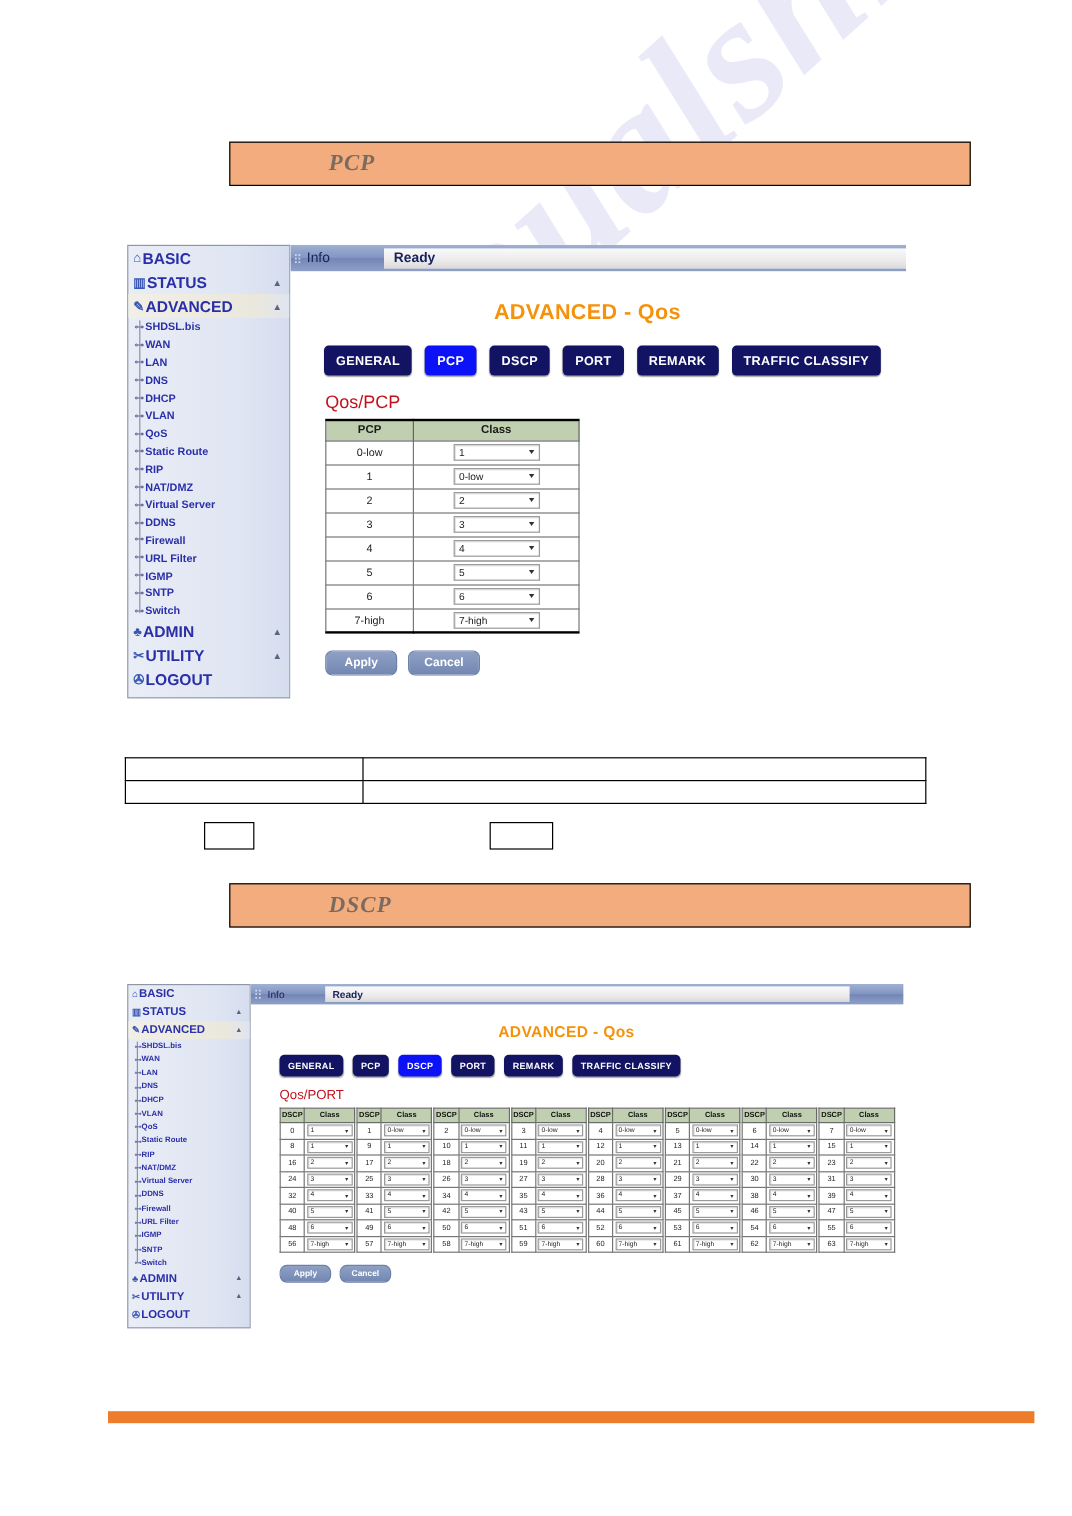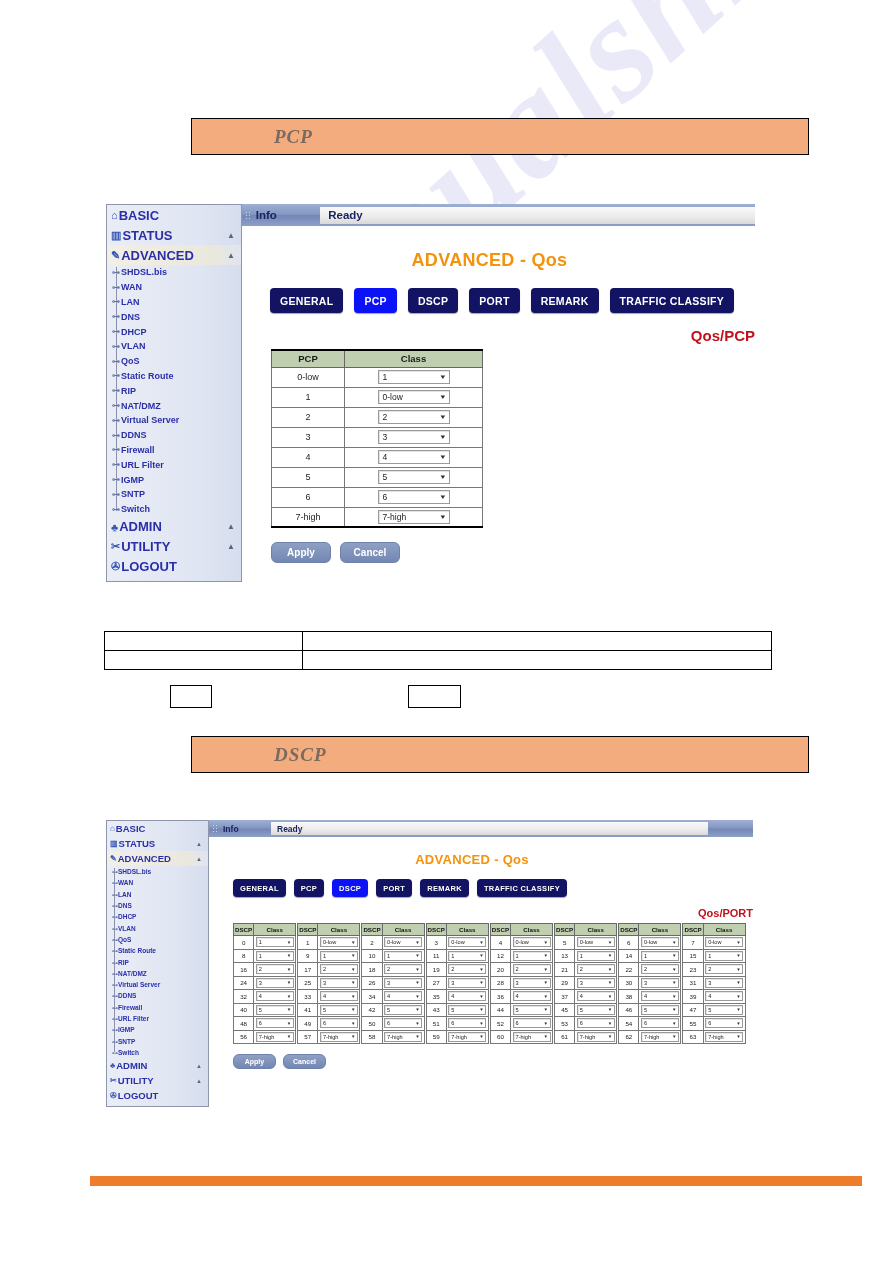--- a/index.html
+++ b/index.html
@@ -135,21 +135,21 @@
   #panel-pcp .infobar  { height: 22px; }
   #panel-dscp .infobar { height: 17px; }
   .dotgrid {
     width: 6px; height: 9px; margin-left: 3px; margin-right: 5px;
     background-image:
       radial-gradient(circle, #cfe0f5 0.6px, transparent 0.7px);
     background-size: 3px 3px;
     opacity: .9;
   }
   .info-label {
-    color: #17215c; font-weight: bold;
+    color: #17215c; font-weight: normal;
   }
   #panel-pcp .info-label  { font-size: 11.5px; width: 68px; }
   #panel-dscp .info-label { font-size: 8.5px; width: 48px; }
   .ready-field {
     background: linear-gradient(to bottom,#fafafa,#eceaea 60%,#d9d8d8);
     color: #17215c;
     font-weight: bold;
     display: flex; align-items: center;
     border: 0;
   }
@@ -176,22 +176,21 @@
     display: flex; align-items: center; justify-content: center;
     letter-spacing: .3px;
     box-shadow: 0 1px 1px rgba(0,0,0,.35);
   }
   .tab.active { background: #0C12F8; }
   #panel-pcp .tab  { height: 25px; font-size: 10.5px; padding: 0 10px; }
   #panel-dscp .tab { height: 18px; font-size: 7.5px;  padding: 0 7px; }
 
   .sect-title {
     color: #C1121C;
-    font-weight: bold;
-    text-align: right;
+    font-weight: normal;
   }
   #panel-pcp .sect-title  { font-size: 15px; margin-left: 29px; margin-top: 14px; }
   #panel-dscp .sect-title { font-size: 11px; margin-left: 24px; margin-top: 10px; }
 
   
   .pcp-table {
     margin-left: 29px; margin-top: 5px;
     border-collapse: collapse;
     border-top: 2px solid #000;
     border-bottom: 2px solid #000;

